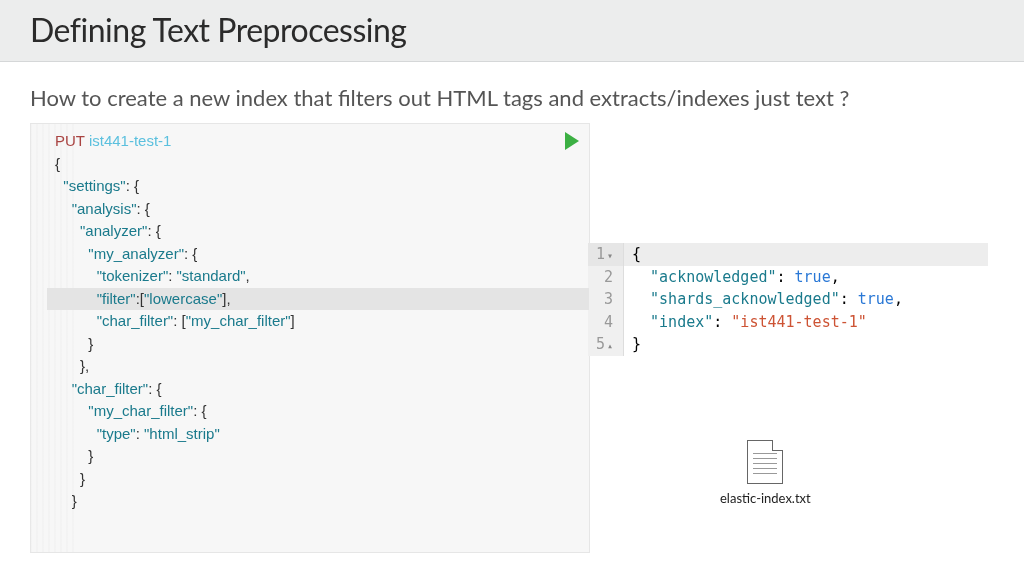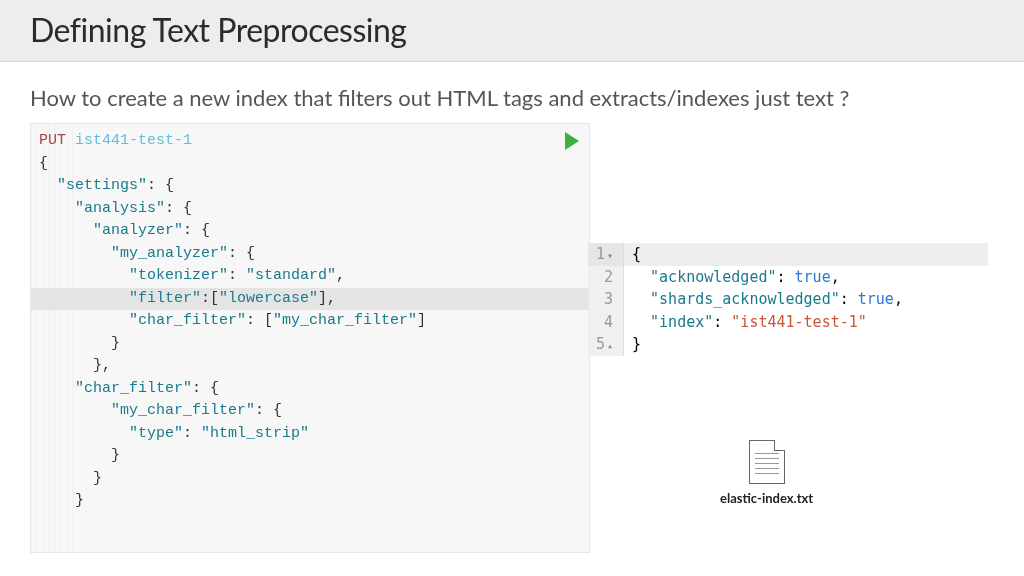--- a/index.html
+++ b/index.html
@@ -31,25 +31,25 @@
     position: relative;
     padding: 0 30px;
     display: flex;
     gap: 0;
   }
   .left-panel {
     width: 560px;
     background: #f7f7f7;
     border: 1px solid #e6e6e6;
     position: relative;
-    font-family: Liberation Mono, monospace;
+    font-family: Liberation Sans, sans-serif;
     font-size: 15px;
     line-height: 1.5;
     color: #333;
-    padding: 6px 8px 10px 8px;
+    padding: 6px 8px 10px 24px;
     min-height: 430px;
   }
   .play-icon {
     position: absolute;
     top: 8px;
     right: 10px;
     width: 0; height: 0;
     border-left: 14px solid #3cb043;
     border-top: 9px solid transparent;
     border-bottom: 9px solid transparent;
@@ -151,21 +151,21 @@
     position: absolute;
     top: 12px; left: 5px; right: 5px;
   }
   .file-lines div {
     height: 1px;
     background: #999;
     margin-bottom: 4px;
   }
   .file-label {
     font-size: 13px;
-    font-weight: 700;
+    font-weight: 400;
     color: #222;
   }
 </style>
 </head>
 <body>
 
 <div class="header-bar">
   <div class="title">Defining Text Preprocessing</div>
 </div>
 

